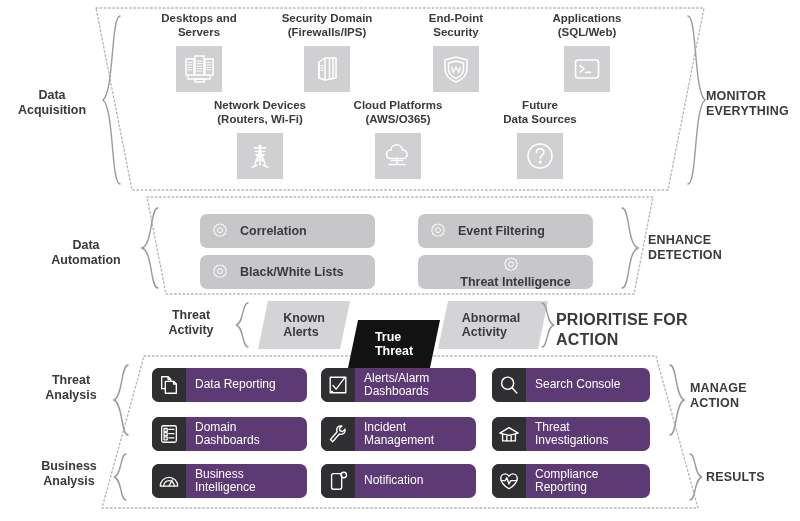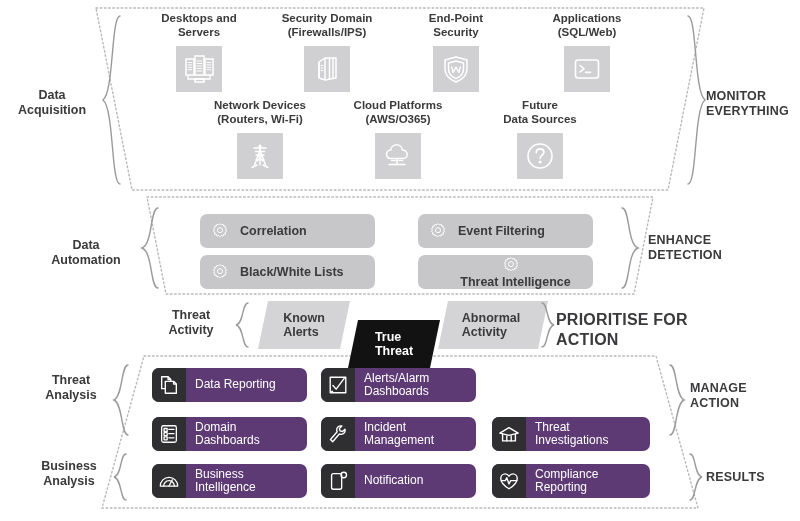--- a/index.html
+++ b/index.html
@@ -356,20 +356,31 @@
           <path d="M3.5 3.5 L20.5 3.5 L20.5 20.5 L3.5 20.5 Z"></path>
           <path d="M6.5 12.5 L10 16.5 L19 4.5"></path>
           <path d="M5 19 L7 19" stroke-dasharray="1 1.4"></path>
         </g>
       </svg>
     </span>
     <span class="lbl">Alerts/Alarm
 Dashboards</span>
   </div>
 
+  <div class="card" style="left:492px; top:368px; width:158px;">
+    <span class="ico">
+      <svg width="22" height="22" viewBox="0 0 24 24">
+        <g fill="none" stroke="#ffffff" stroke-width="1.6" stroke-linecap="round">
+          <circle cx="10.5" cy="10" r="6.6"></circle>
+          <path d="M15.4 15 L20.5 20.6"></path>
+        </g>
+      </svg>
+    </span>
+    <span class="lbl">Search Console</span>
+  </div>
 
   <div class="card" style="left:152px; top:417px; width:155px;">
     <span class="ico">
       <svg width="22" height="22" viewBox="0 0 24 24">
         <g fill="none" stroke="#ffffff" stroke-width="1.4" stroke-linejoin="round">
           <rect x="4" y="3" width="16" height="18" rx="2"></rect>
           <rect x="6.6" y="6" width="3.4" height="3.2"></rect>
           <rect x="6.6" y="10.6" width="3.4" height="3.2"></rect>
           <rect x="6.6" y="15.2" width="3.4" height="3.2"></rect>
           <path d="M11.8 7 L17.4 7" stroke-linecap="round"></path>

